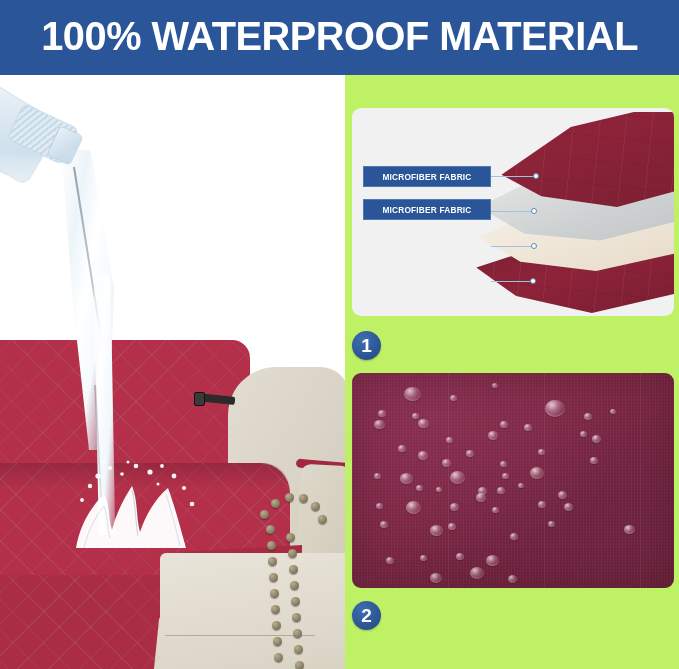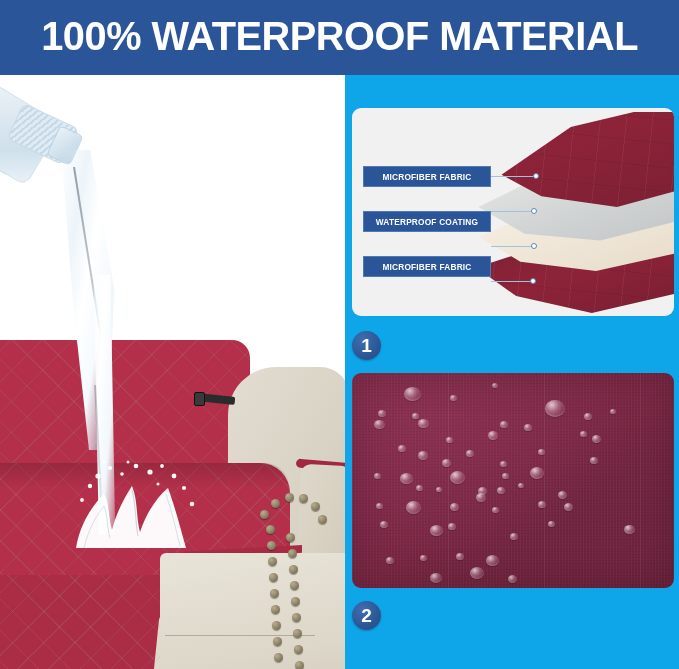--- a/index.html
+++ b/index.html
@@ -9,21 +9,21 @@
     height: 669px;
     background: #ffffff;
     font-family: "Liberation Sans", sans-serif;
     overflow: hidden;
   }
 
   #page {
     position: relative;
     width: 679px;
     height: 669px;
-    background: #0ea5e9;
+    background: #bef264;
   }
 
   
   .banner {
     position: absolute;
     left: 0; top: 0;
     width: 679px; height: 75px;
     background: #2a5699;
     display: flex;
     align-items: center;
@@ -279,21 +279,21 @@
     background: #f1f1f1;
     border-radius: 9px;
     overflow: hidden;
   }
   .layer-labels {
     position: absolute;
     left: 11px; top: 58px;
     width: 128px;
     display: flex;
     flex-direction: column;
-    gap: 24px;
+    gap: 12px;
   }
   .layer-label {
     height: 21px;
     background: #2a5699;
     border: 1px solid #4f79b4;
     color: #ffffff;
     font-size: 8.3px;
     font-weight: bold;
     letter-spacing: .2px;
     display: flex;
@@ -548,21 +548,20 @@
       <div class="leader-dot" style="left:179px;top:100px"></div>
 
       <div class="leader" style="left:139px;top:138px;width:43px"></div>
       <div class="leader-dot" style="left:179px;top:135px"></div>
 
       <div class="leader" style="left:139px;top:173px;width:42px"></div>
       <div class="leader-dot" style="left:178px;top:170px"></div>
 
       <div class="layer-labels">
         <div class="layer-label">MICROFIBER FABRIC</div>
-        <div class="layer-label">WATERPROOF COATING</div>
         <div class="layer-label">MICROFIBER FABRIC</div>
       </div>
     </div>
 
     <div class="callout callout-1">
       <div class="badge">1</div>
     </div>
 
     <div class="droplet-card">
       <div class="weave"></div>

